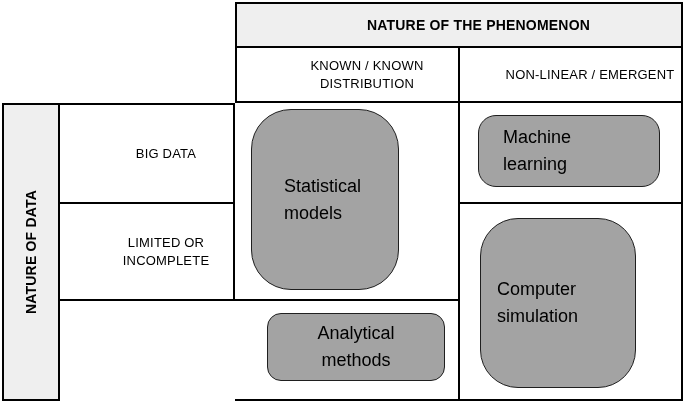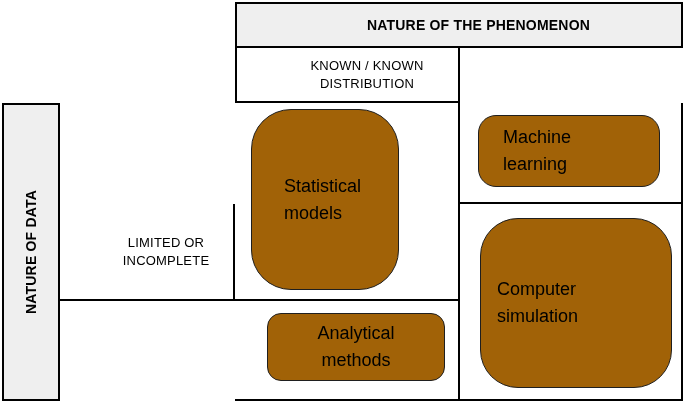--- a/index.html
+++ b/index.html
@@ -76,60 +76,66 @@
     left: 50%;
     top: 50%;
     transform: translate(-50%, -50%) rotate(-90deg);
     white-space: nowrap;
   }
 
   
   .box {
     position: absolute;
     box-sizing: border-box;
-    background: #a16207;
+    background: #a3a3a3;
     border: 1.5px solid #1f1f1f;
     display: flex;
     align-items: center;
   }
   .box-label {
     font-size: 18px;
     line-height: 1.5;
     color: #000;
   }
   .box-stat { left: 16px; top: 6px;  width: 148px; height: 181px; border-radius: 40px; }
   .box-stat .box-label { margin-left: 32px; width: 112px; }
   .box-analytical { left: 32px; top: 12px; width: 178px; height: 68px; border-radius: 14px; justify-content: center; }
   .box-analytical .box-label { text-align: center; max-width: 124px; }
   .box-ml { left: 18px; top: 12px; width: 182px; height: 72px; border-radius: 18px; }
   .box-ml .box-label { margin-left: 24px; width: 104px; }
-  .box-sim { left: 20px; top: 14px; width: 192px; height: 170px; border-radius: 38px; }
+  .box-sim { left: 20px; top: 14px; width: 156px; height: 170px; border-radius: 38px; }
   .box-sim .box-label { margin-left: 16px; width: 116px; }
 </style>
 </head>
 <body>
 
 <div class="canvas">
   <div class="matrix">
 
     <div class="cell c-filler"></div>
 
     <div class="cell c-phen hdr-fill">
       <span class="axis-title">NATURE OF THE PHENOMENON</span>
     </div>
 
     <div class="cell c-linear">
       <span class="sub-label">KNOWN / KNOWN DISTRIBUTION</span>
     </div>
 
+    <div class="cell c-nonlinear">
+      <span class="sub-label">NON-LINEAR / EMERGENT</span>
+    </div>
 
     <div class="cell c-nod hdr-fill">
       <span class="axis-title vertical-label">NATURE OF DATA</span>
     </div>
 
+    <div class="cell c-big">
+      <span class="sub-label row-label">BIG DATA</span>
+    </div>
 
     <div class="cell c-lim">
       <span class="sub-label row-label">LIMITED OR INCOMPLETE</span>
     </div>
 
 
     <div class="cell c-stat">
       <div class="box box-stat">
         <span class="box-label">Statistical models</span>
       </div>

